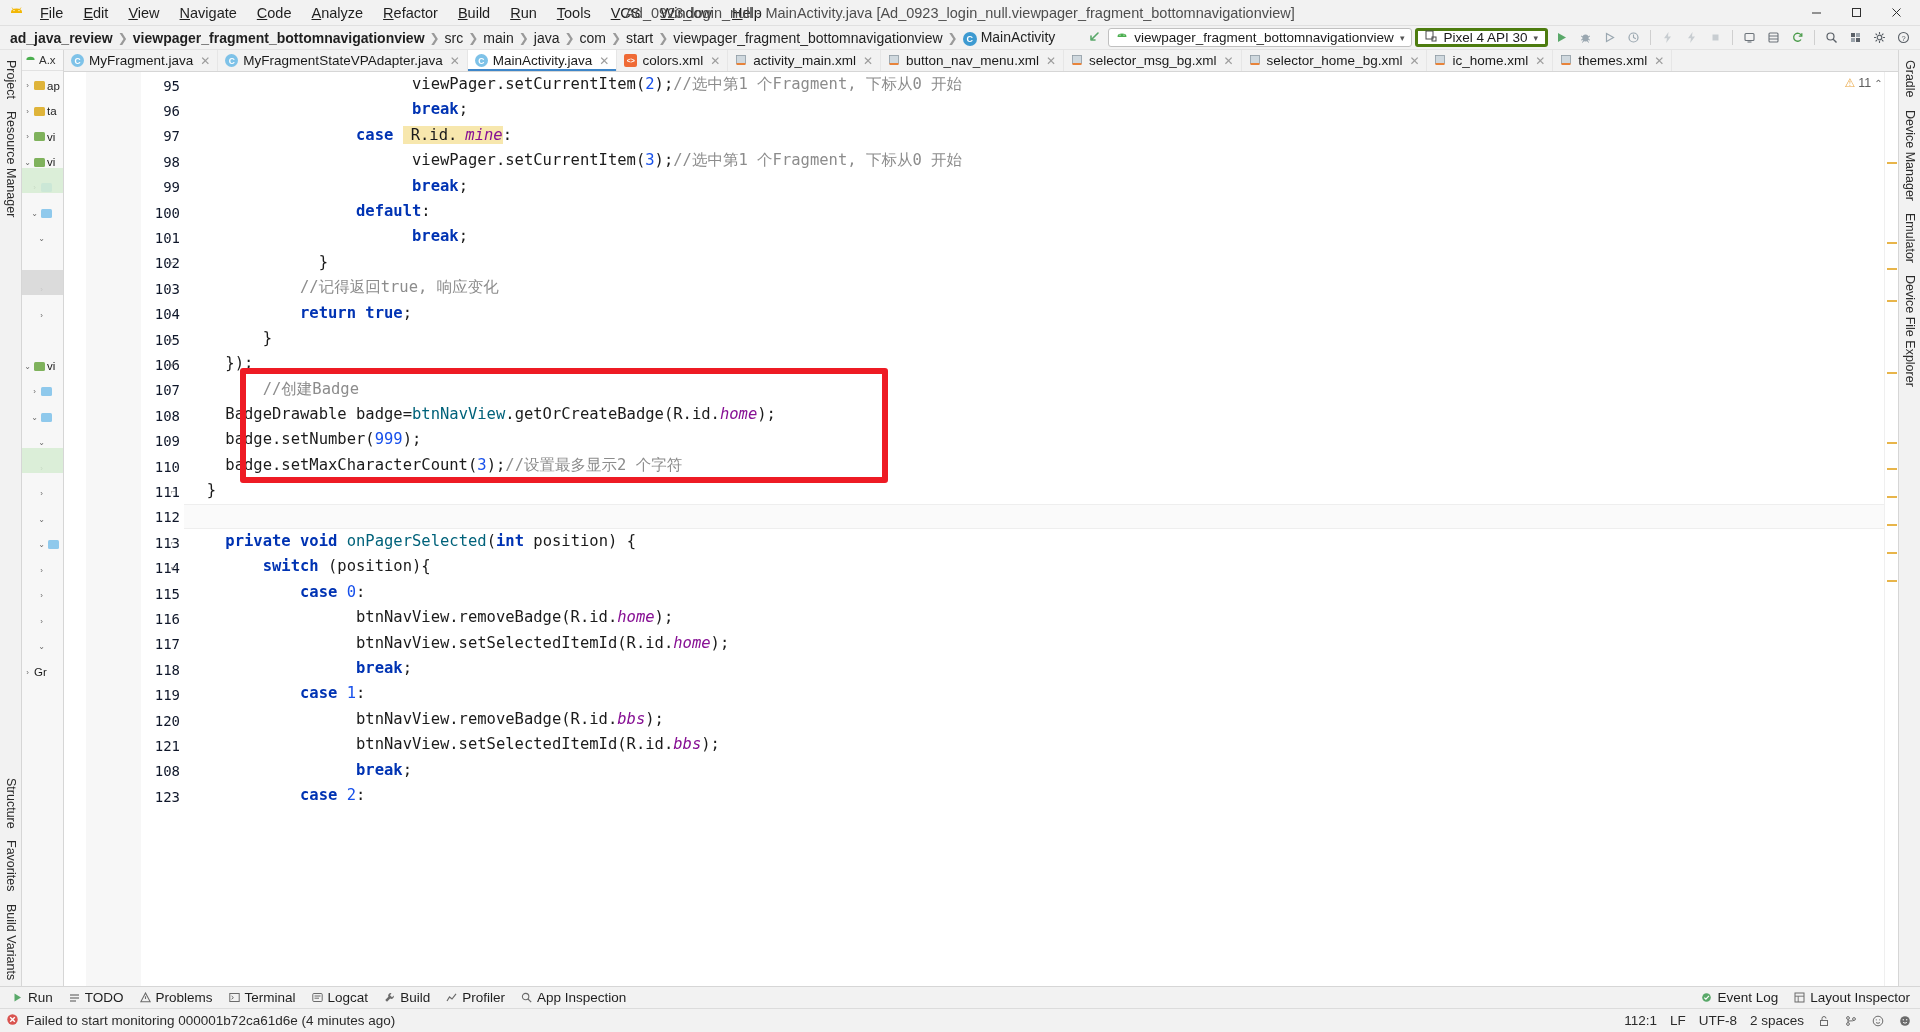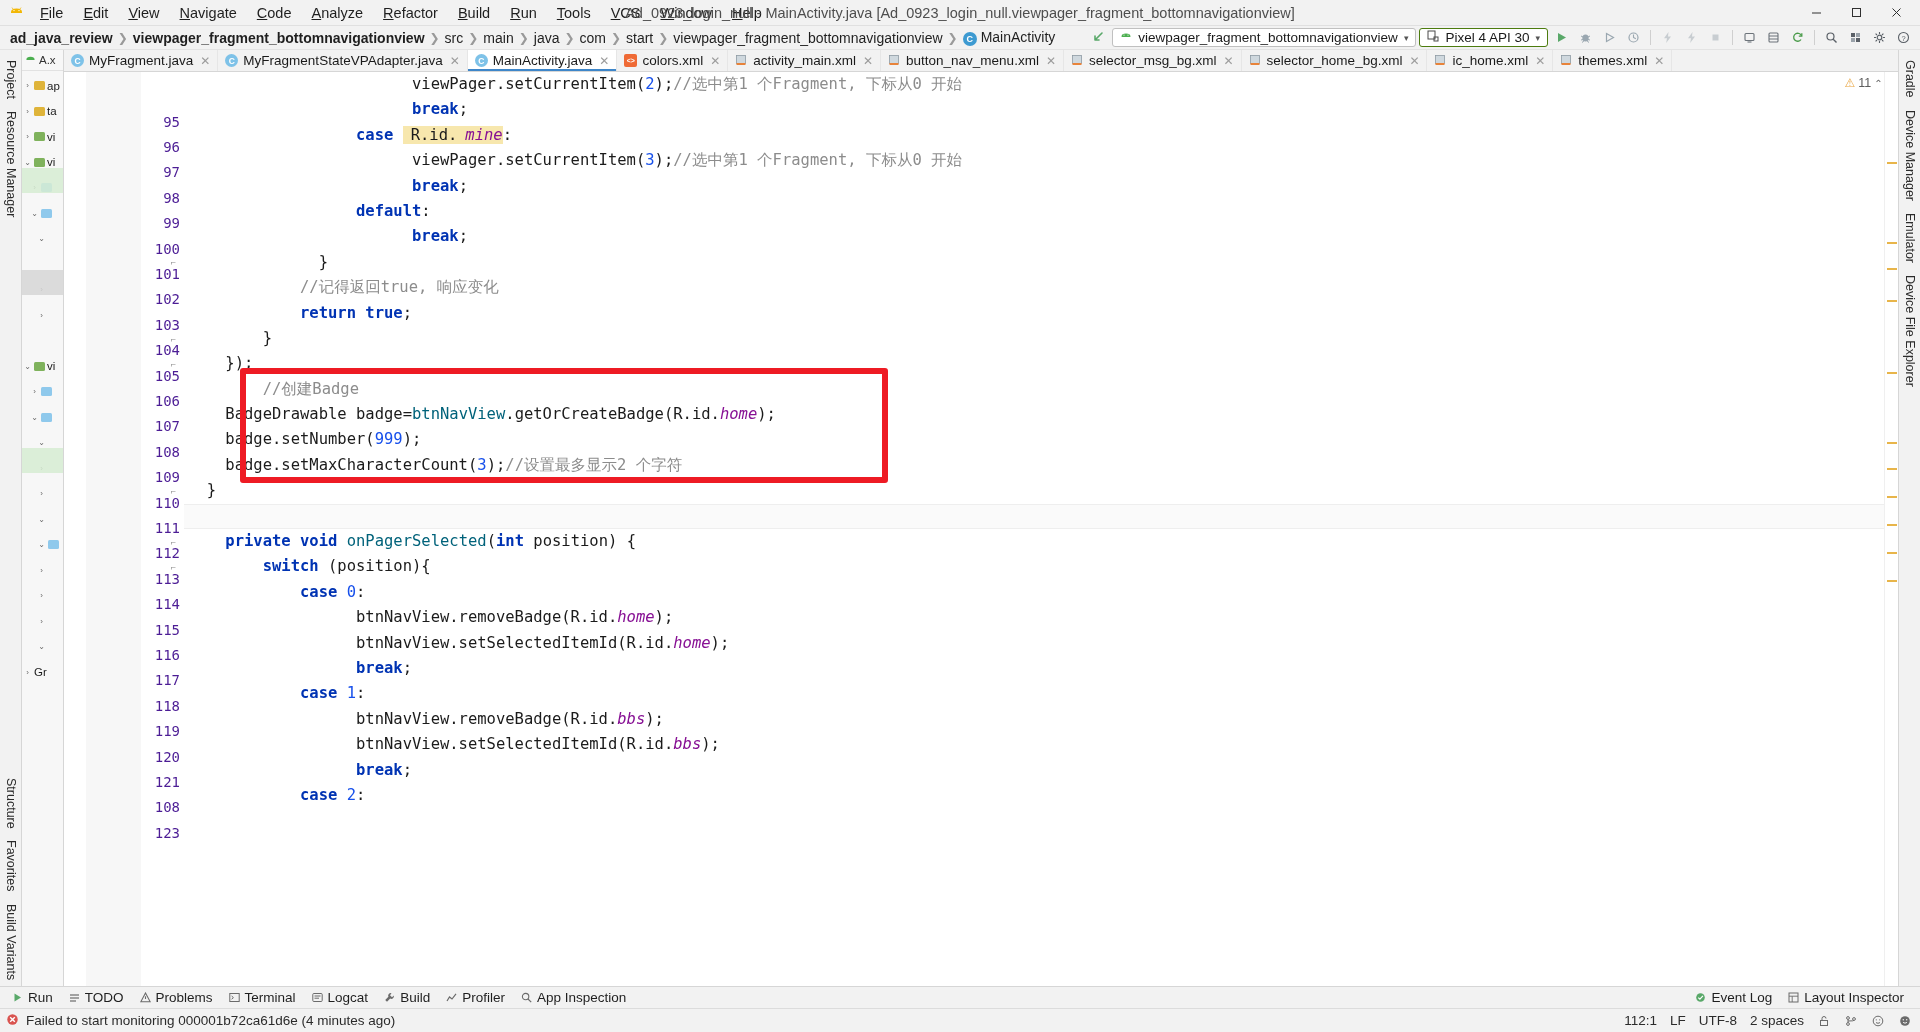--- a/index.html
+++ b/index.html
@@ -33,21 +33,21 @@
   .crumb.bold { font-weight:bold; }
   .crumb-sep { color:#9a9a9a; font-size:12px; padding:0 1px; }
   .crumb-ico { width:14px; height:14px; border-radius:50%; background:#3d9ad1; color:#fff;
                font-size:9px; display:inline-flex; align-items:center; justify-content:center;
                margin-right:4px; font-weight:bold; }
   .nav-right { margin-left:auto; display:flex; align-items:center; gap:3px; padding-right:6px; }
   .runcfg { display:flex; align-items:center; gap:6px; height:19px; padding:0 7px;
             border:1px solid #c0c0c0; border-radius:3px; background:#fff; font-size:13.5px;
             white-space:nowrap; }
   .devicecfg { display:flex; align-items:center; gap:6px; height:19px; padding:0 7px;
-               border:1px solid #4d7c0f; border-radius:3px; background:#fff; font-size:13.5px;
+               border:3px solid #4d7c0f; border-radius:3px; background:#fff; font-size:13.5px;
                white-space:nowrap; }
   .tb-ico { width:21px; height:19px; display:flex; align-items:center; justify-content:center; }
   .tb-ico svg { display:block; }
   .tb-sep { width:1px; height:15px; background:#cfcfcf; margin:0 3px; }
 
   
   .body { flex:1; display:flex; min-height:0; }
 
   
   .vstrip { width:22px; background:#f2f2f2; border-right:1px solid #d6d6d6;
@@ -88,21 +88,21 @@
   .ico-xml { width:13px; height:13px; background:#ef6a35; color:#fff; font-size:7px;
              display:flex; align-items:center; justify-content:center; border-radius:2px;
              flex:none; font-weight:bold; }
   .ico-res { width:13px; height:13px; flex:none; position:relative; }
 
   .editor { flex:1; display:flex; position:relative; min-height:0; overflow:hidden;
             background:#fff; }
   .gutter { width:120px; flex:none; background:#fff; position:relative; }
   .gutnum { position:absolute; right:0; width:100%; height:25.4px; display:flex;
             align-items:center; justify-content:flex-end; padding-right:4px;
-            font-family:"DejaVu Sans Mono", monospace; font-size:14px; color:#4c1d95;margin-top:36px; }
+            font-family:"DejaVu Sans Mono", monospace; font-size:14px; color:#0f172a; }
   .gut-shade { position:absolute; left:22px; width:55px; top:0; bottom:0; background:#f7f7f7; }
   .code { flex:1; position:relative; font-family:"DejaVu Sans Mono", monospace;
           font-size:15.5px; line-height:25.4px; white-space:pre; color:#1b1b1b;
           overflow:hidden; }
   .ln { height:25.4px; padding-left:4px; }
   .cursorline { position:absolute; left:0; right:0; height:25.4px; background:#fafafa;
                 border-top:1px solid #eeeeee; border-bottom:1px solid #eeeeee; }
   .kw   { color:#0033b3; font-weight:bold; }
   .num  { color:#1750eb; }
   .cmt  { color:#8c8c8c; }
@@ -121,21 +121,21 @@
              position:relative; }
   .mk { position:absolute; right:1px; width:10px; height:2px; }
   .inspect { position:absolute; top:0; right:0; height:22px; display:flex; align-items:center;
              gap:3px; padding-right:4px; font-size:12.5px; color:#5c5c5c; background:#fff; }
 
   
   .bottombar { height:22px; display:flex; align-items:center; background:#f2f2f2;
                border-top:1px solid #d6d6d6; font-size:13.5px; padding-left:4px; }
   .bitem { display:flex; align-items:center; gap:5px; padding:0 8px; color:#1f1f1f;
            white-space:nowrap; height:22px; }
-  .bright { margin-left:auto; display:flex; align-items:flex-start; padding-right:8px; }
+  .bright { margin-left:auto; display:flex; align-items:flex-start; padding-right:2px; }
 
   
   .statusbar { height:24px; display:flex; align-items:center; background:#f2f2f2;
                border-top:1px solid #dcdcdc; font-size:13.5px; padding-left:6px;
                color:#2b2b2b; }
   .st-left { display:flex; align-items:center; gap:7px; }
   .st-right { margin-left:auto; display:flex; align-items:center; gap:13px; padding-right:8px; }
   .warn-tri { color:#e8a33d; font-size:12px; }
   .gray-ico { width:14px; height:14px; display:inline-flex; align-items:center;
               justify-content:center; color:#5a5a5a; font-size:12px; }

